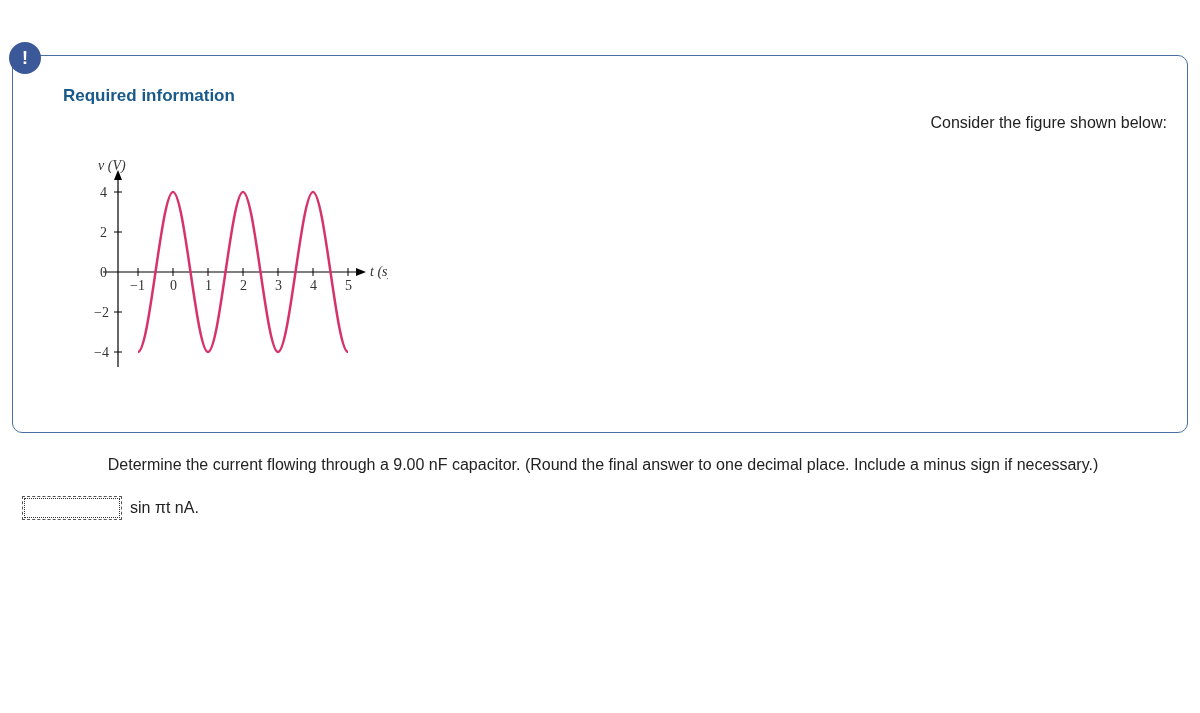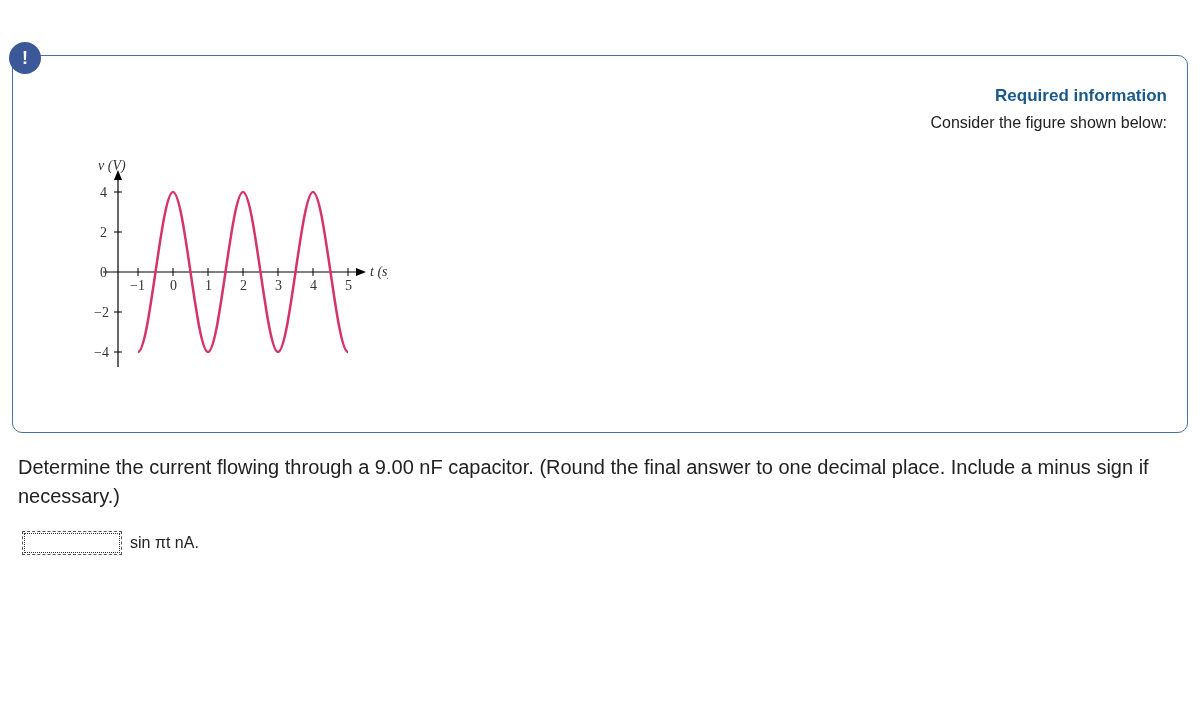--- a/index.html
+++ b/index.html
@@ -31,39 +31,39 @@
     align-items: center;
     justify-content: center;
     font-weight: bold;
     font-size: 18px;
   }
   .req-title {
     color: #1a5a8a;
     font-weight: bold;
     font-size: 17px;
     margin-bottom: 8px;
-    text-align: right;
   }
   .intro {
     font-size: 16px;
     color: #222;
     margin-bottom: 20px;
     text-align: right;
   }
   .chart-wrap {
     position: relative;
     width: 330px;
     height: 240px;
     margin-left: -5px;
   }
   .question-block {
     margin: 0 12px 20px 18px;
-    font-size: 20px;
+    font-size: 16px;
     color: #222;
     line-height: 1.45;
+    text-align: center;
   }
   .answer-line {
     margin: 0 12px 0 18px;
     font-size: 16px;
     color: #222;
     display: flex;
     align-items: center;
     flex-wrap: wrap;
     gap: 4px;
   }

